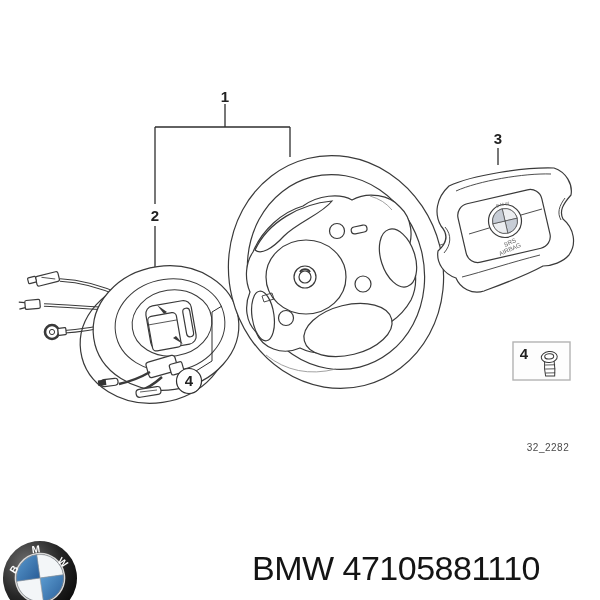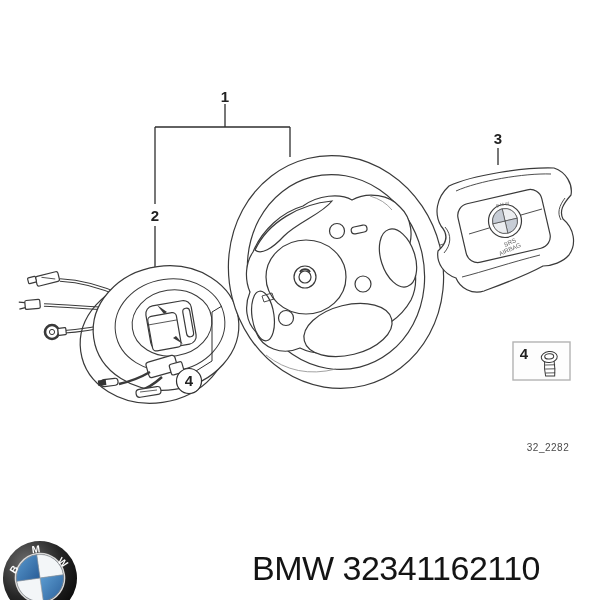--- a/index.html
+++ b/index.html
@@ -213,15 +213,15 @@
         <path d="M39,38 L62.5,38 A23.5,23.5 0 0 1 39,61.5 Z" fill="url(#blueGrad)"></path>
         <path d="M39,38 L39,61.5 A23.5,23.5 0 0 1 15.5,38 Z" fill="#f3f6f8"></path>
         <path d="M39,38 L15.5,38 A23.5,23.5 0 0 1 39,14.5 Z" fill="url(#blueGrad)"></path>
       </g>
       <text class="logo-letter" x="17" y="28" text-anchor="middle" transform="rotate(-50 17 28)">B</text>
       <text class="logo-letter" x="39" y="12.5" text-anchor="middle">M</text>
       <text class="logo-letter" x="61" y="28" text-anchor="middle" transform="rotate(50 61 28)">W</text>
     </g>
   </svg>
 
-  <div id="part-label">BMW 32341162110</div>
+  <div id="part-label">BMW 47105881110</div>
 
 </div>
 
 </body></html>

